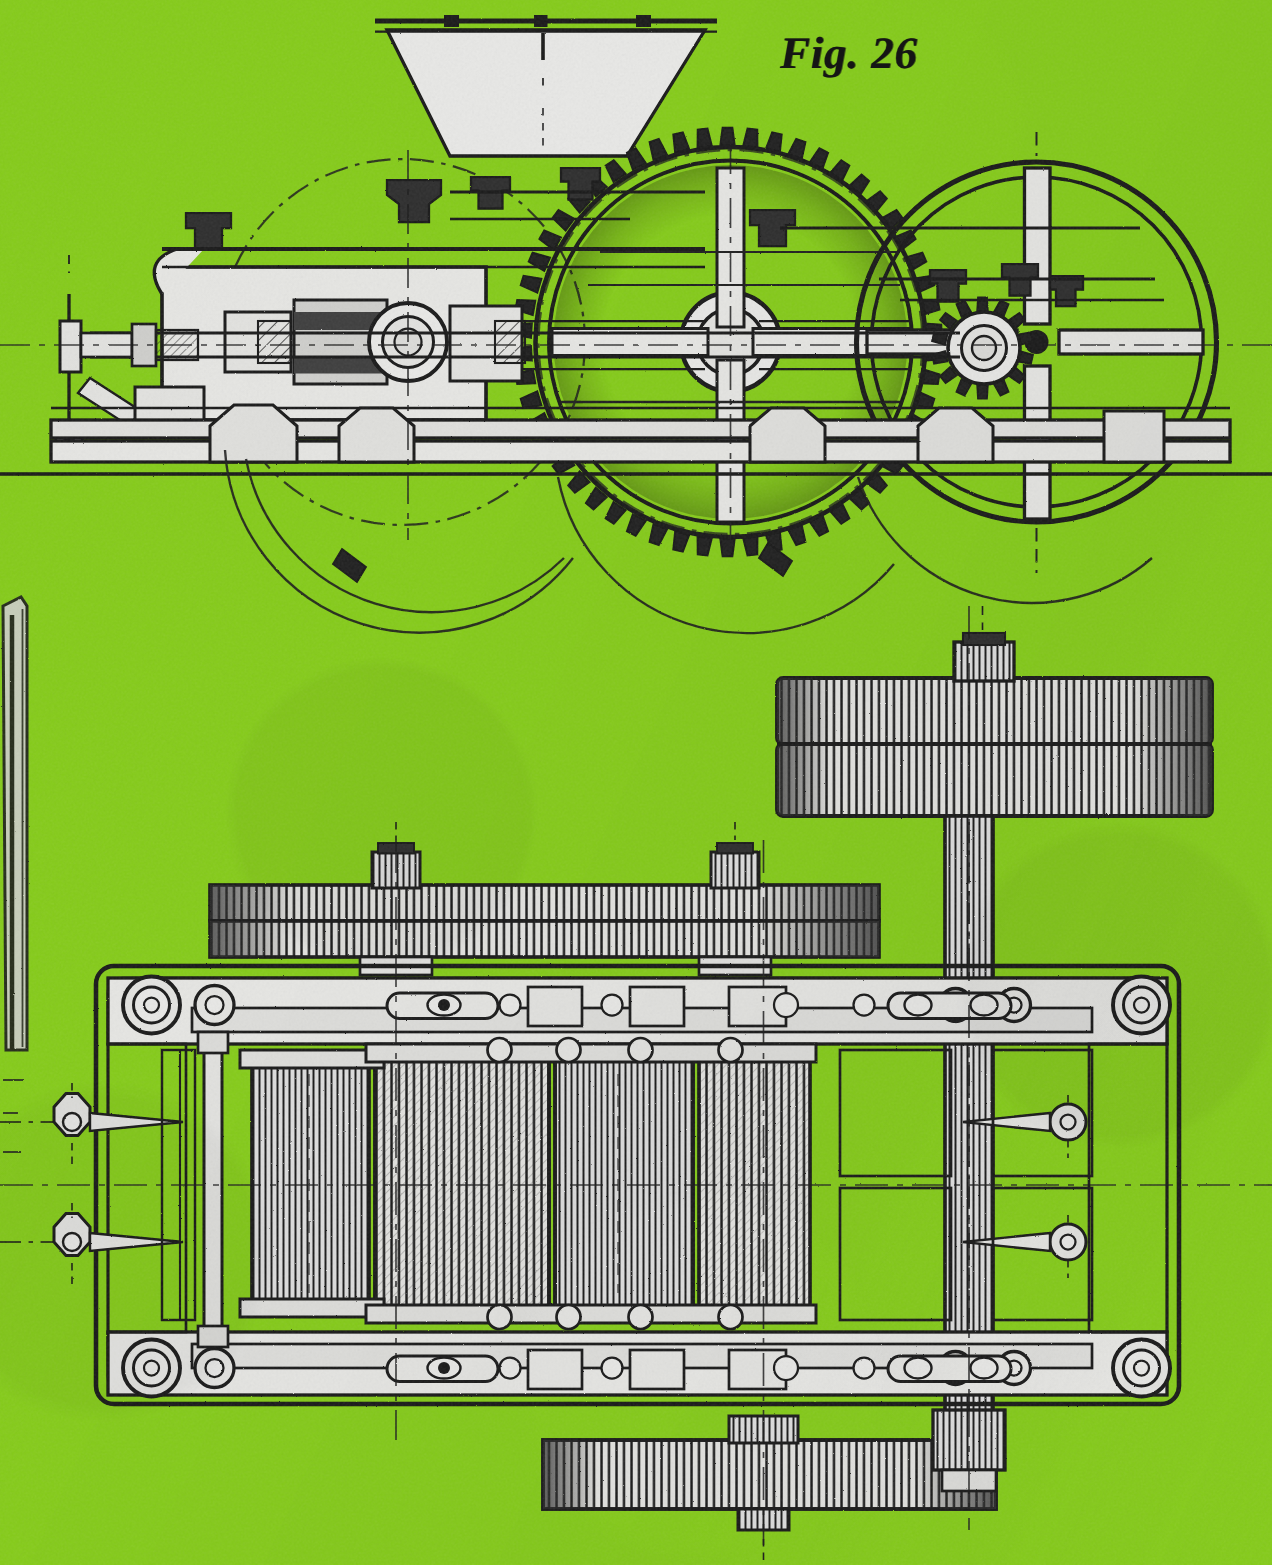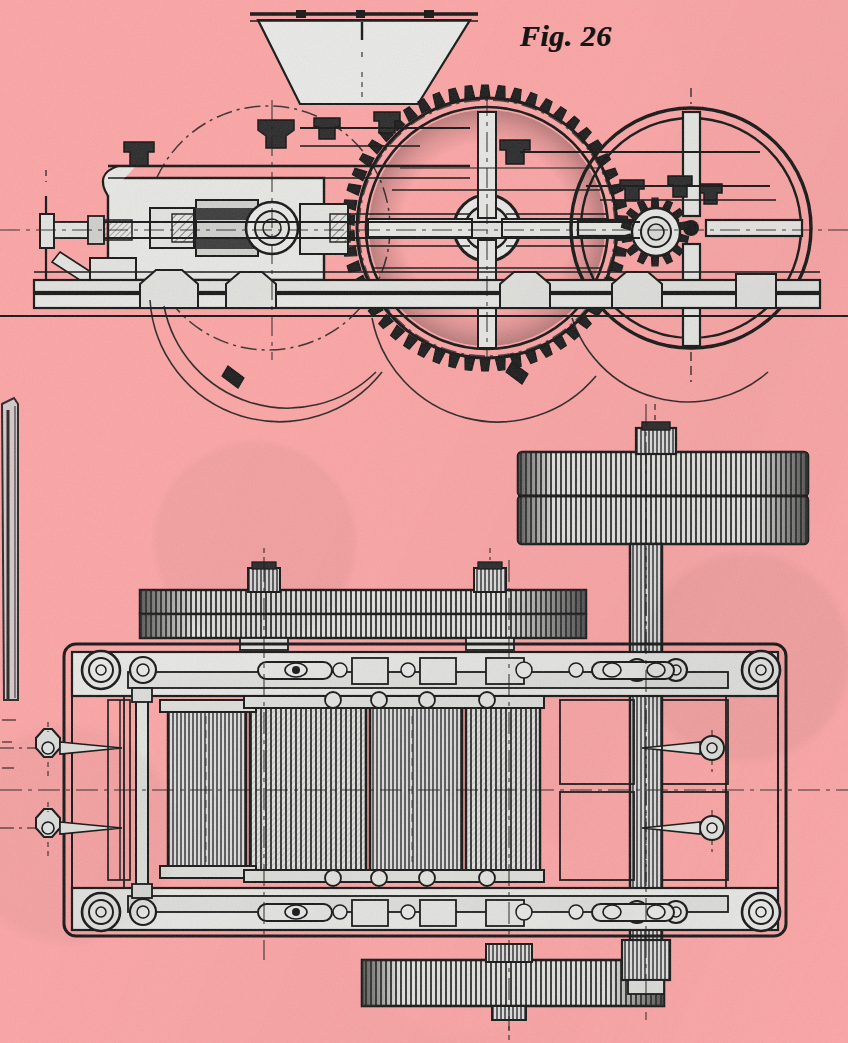--- a/index.html
+++ b/index.html
@@ -1,19 +1,19 @@
 <!DOCTYPE html>
 <html><head>
 <meta charset="utf-8">
 <style>
   html,body{margin:0;padding:0;background:#fff;}
   body{font-family:"Liberation Serif",serif;}
   #page{
     position:relative;width:848px;height:1043px;overflow:hidden;
-    background:#fca5a5;
+    background:#84cc16;
   }
   #paper-texture{
     position:absolute;inset:0;pointer-events:none;
     background:
       radial-gradient(circle at 12% 18%, rgba(255,255,255,.55) 0 9%, rgba(0,0,0,0) 10%),
       radial-gradient(circle at 70% 8%, rgba(255,255,255,.45) 0 7%, rgba(0,0,0,0) 8%),
       radial-gradient(circle at 30% 52%, rgba(0,0,0,.035) 0 12%, rgba(0,0,0,0) 13%),
       radial-gradient(circle at 88% 63%, rgba(0,0,0,.04) 0 10%, rgba(0,0,0,0) 11%),
       radial-gradient(circle at 55% 88%, rgba(255,255,255,.4) 0 11%, rgba(0,0,0,0) 12%),
       radial-gradient(circle at 8% 80%, rgba(0,0,0,.03) 0 9%, rgba(0,0,0,0) 10%),

